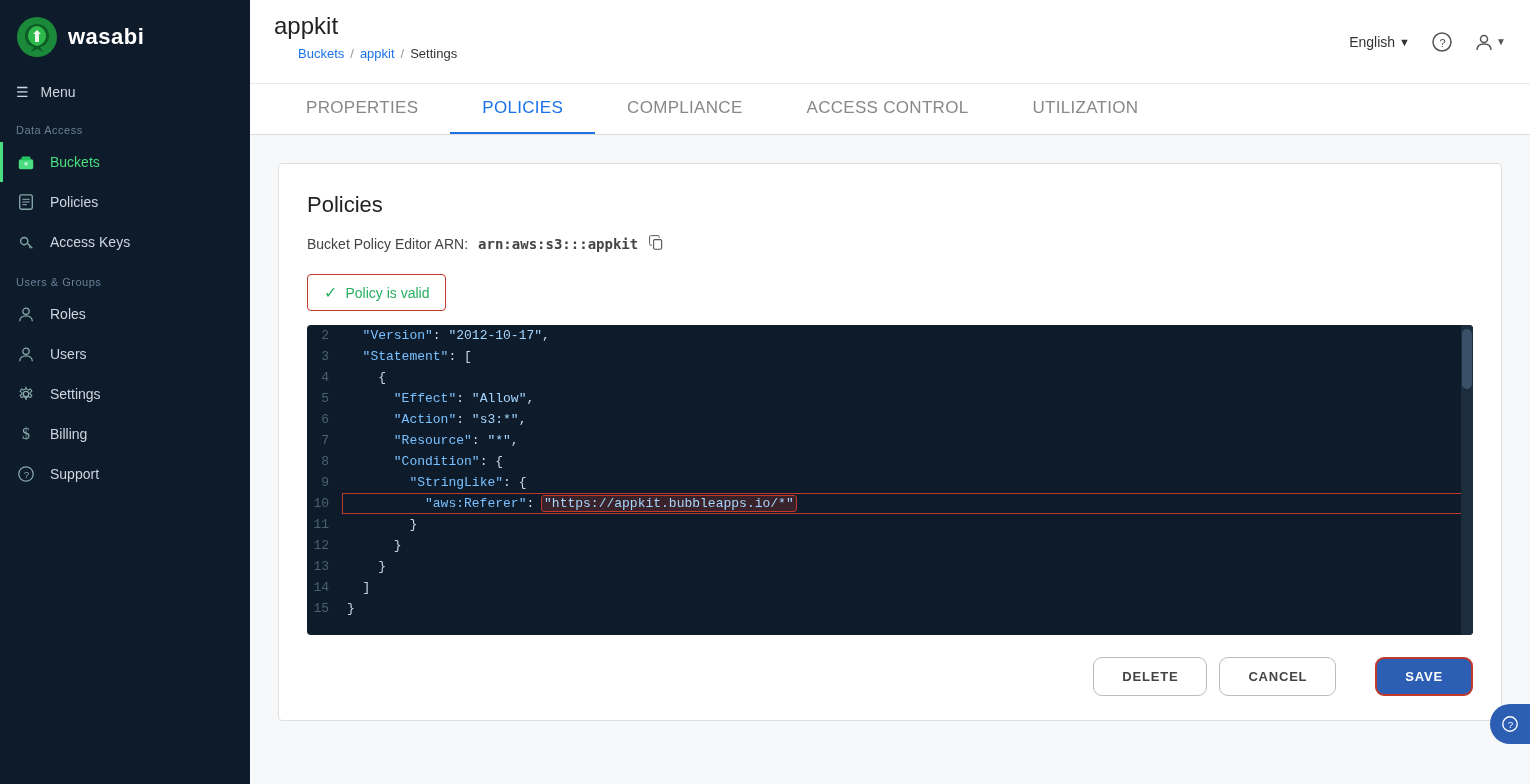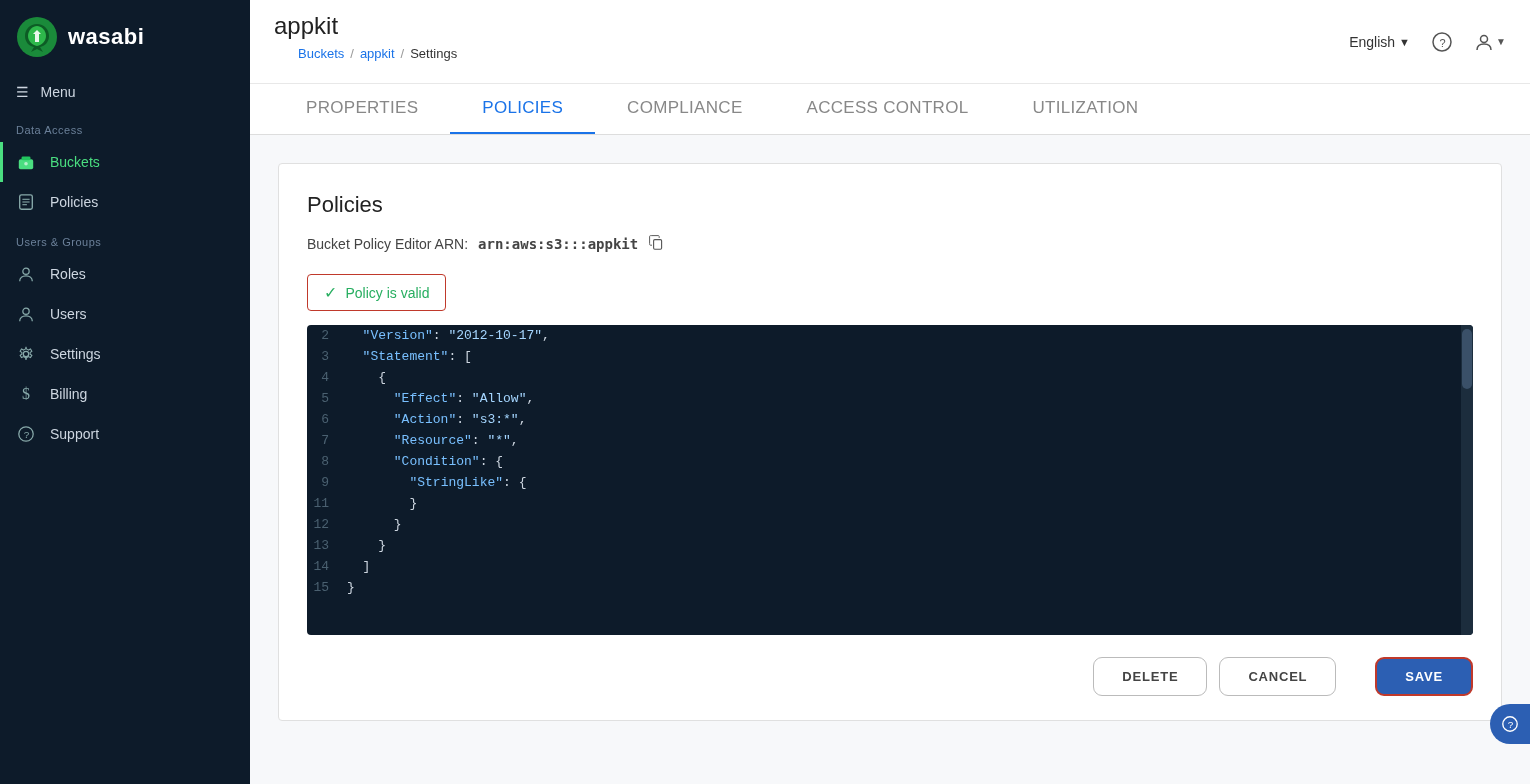--- a/index.html
+++ b/index.html
@@ -367,20 +367,30 @@
       <svg width="18" height="18" viewBox="0 0 20 20" fill="none">
           <rect x="3" y="2" width="14" height="16" rx="2" stroke="#8aa" stroke-width="1.5" fill="none"></rect>
           <line x1="6" y1="7" x2="14" y2="7" stroke="#8aa" stroke-width="1.2"></line>
           <line x1="6" y1="10" x2="14" y2="10" stroke="#8aa" stroke-width="1.2"></line>
           <line x1="6" y1="13" x2="11" y2="13" stroke="#8aa" stroke-width="1.2"></line>
         </svg>
     </span>
     <span>Policies</span>
   </div>
 
+  <div class="sidebar-item">
+    <span class="item-icon">
+      <svg width="18" height="18" viewBox="0 0 20 20" fill="none">
+          <circle cx="8" cy="9" r="4" stroke="#8aa" stroke-width="1.5" fill="none"></circle>
+          <line x1="11.5" y1="11.5" x2="17" y2="17" stroke="#8aa" stroke-width="1.5"></line>
+          <line x1="14" y1="15" x2="14" y2="17" stroke="#8aa" stroke-width="1.2"></line>
+        </svg>
+    </span>
+    <span>Access Keys</span>
+  </div>
 
   <div class="sidebar-section-label">Users &amp; Groups</div>
 
 
   <div class="sidebar-item">
     <span class="item-icon">
       <svg width="18" height="18" viewBox="0 0 20 20" fill="none">
           <circle cx="10" cy="7" r="3.5" stroke="#8aa" stroke-width="1.4" fill="none"></circle>
           <path d="M3 18 C3 14.5 6 12 10 12 C14 12 17 14.5 17 18" stroke="#8aa" stroke-width="1.4" fill="none"></path>
         </svg>
@@ -517,20 +527,24 @@
           <span class="line-content">      <span class="json-key">"Resource"</span>: <span class="json-string">"*"</span>,</span>
         </div>
         <div class="code-line">
           <span class="line-number">8</span>
           <span class="line-content">      <span class="json-key">"Condition"</span>: {</span>
         </div>
         <div class="code-line">
           <span class="line-number">9</span>
           <span class="line-content">        <span class="json-key">"StringLike"</span>: {</span>
         </div>
+        <div class="code-line highlight-line">
+          <span class="line-number">10</span>
+          <span class="line-content" style="cursor:text;">          <span class="json-key">"aws:Referer"</span>: <span class="json-string ref-highlight">"https://appkit.bubbleapps.io/*"</span></span>
+        </div>
         <div class="code-line">
           <span class="line-number">11</span>
           <span class="line-content">        }</span>
         </div>
         <div class="code-line">
           <span class="line-number">12</span>
           <span class="line-content">      }</span>
         </div>
         <div class="code-line">
           <span class="line-number">13</span>

